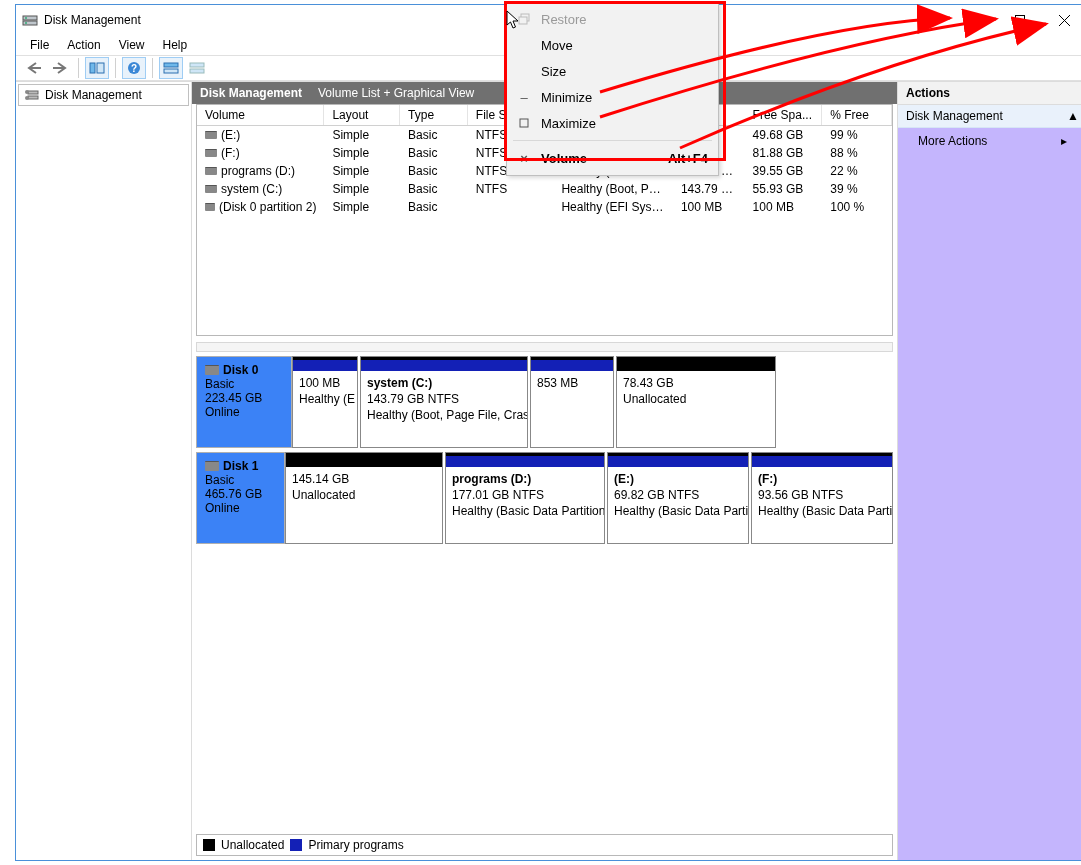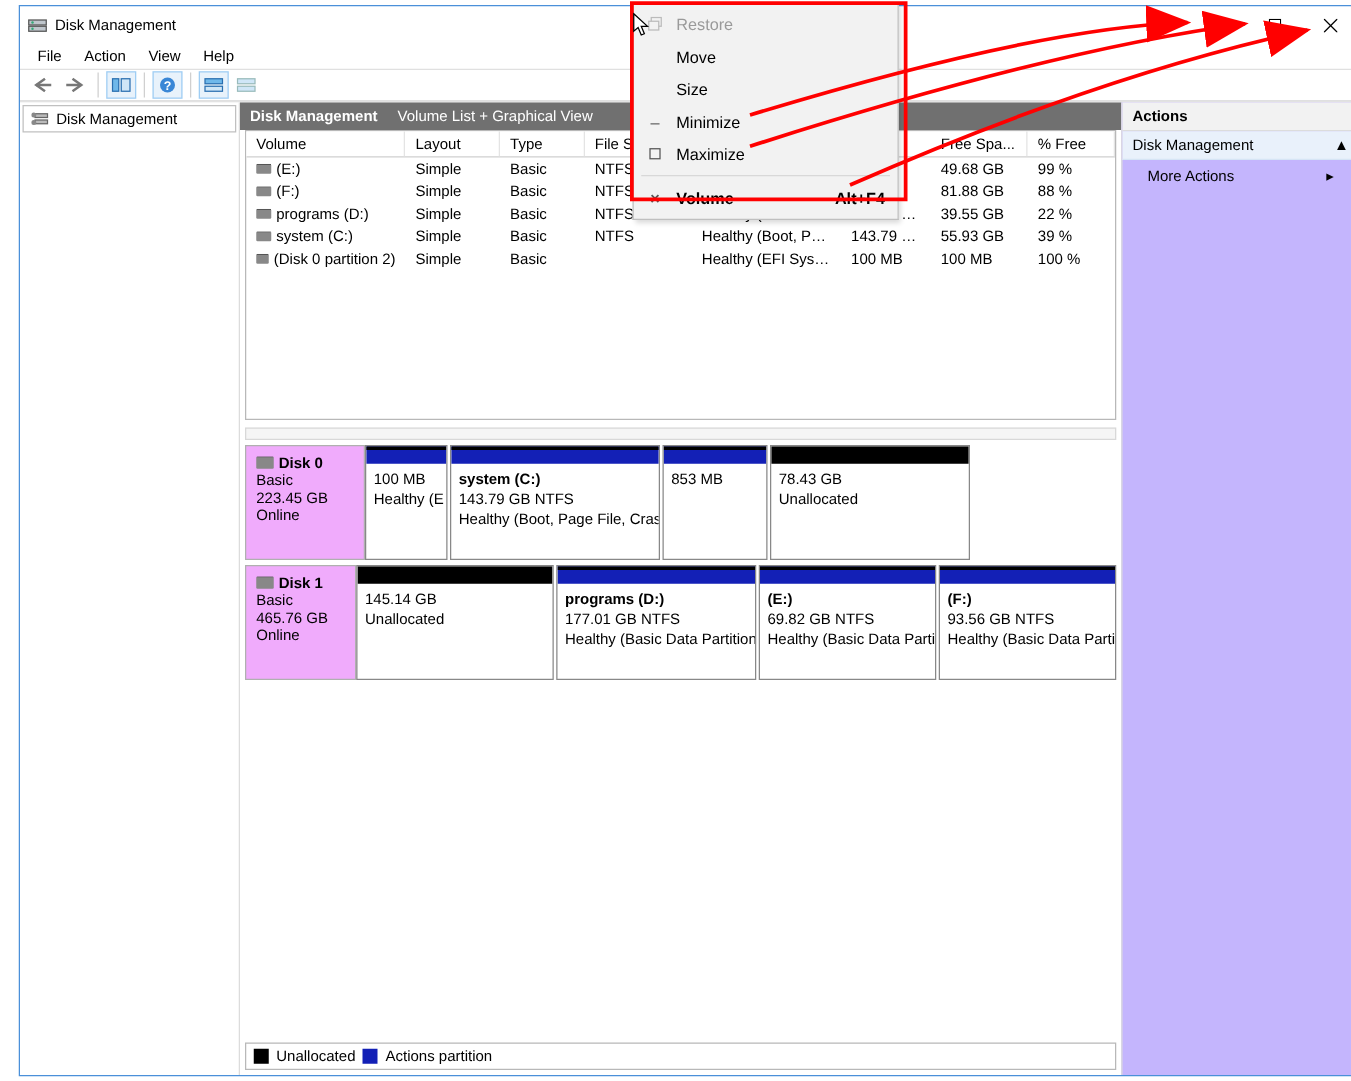--- a/index.html
+++ b/index.html
@@ -41,21 +41,21 @@
   .c-fs  { width:86px; }
   .c-stat{ width:120px; }
   .c-cap { width:72px; text-align:left;}
   .c-free{ width:78px; }
   .c-pct { width:70px; }
   .drv { width:12px; height:8px; background:#888; border-radius:1px; display:inline-block; border-top:1px solid #555;}
 
   .gap { height:10px; background:#f5f5f5; border:1px solid #d8d8d8; margin:6px 4px 0 4px;}
 
   .diskrow { display:flex; margin:4px 4px 0 4px; }
-  .disklabel { width:96px; border:1px solid #b0b0b0; padding:6px 6px 6px 8px; background:#f0abfc;}
+  .disklabel { width:96px; border:1px solid #b0b0b0; padding:6px 6px 6px 8px; background:#3b82f6;}
   .disklabel .dname{ font-weight:bold; display:flex; align-items:center; gap:4px;}
   .parts { flex:1; display:flex; gap:2px; }
   .part { border:1px solid #888; height:92px; overflow:hidden; display:flex; flex-direction:column; }
   .partbar { height:14px; }
   .bar-black { background:#000; }
   .bar-blue  { background:#1320b6; border-top:3px solid #000; }
   .partbody { padding:4px 6px; font-size:12px; line-height:1.35; overflow:hidden; white-space:nowrap; }
   .partbody .pname { font-weight:bold; }
 
   .legend { border:1px solid #b8b8b8; margin:4px; padding:3px 6px; display:flex; align-items:center; gap:6px; }
@@ -345,21 +345,21 @@
                 </div>
               </div>
             </div>
           </div>
         </div>
 
       <div class="legend">
         <span class="swatch" style="background:#000"></span>
         <span>Unallocated</span>
         <span class="swatch" style="background:#1320b6"></span>
-        <span>Actions partition</span>
+        <span>Primary programs</span>
       </div>
     </div>
 
     <div class="rightpane">
       <div class="hdr">Actions</div>
       <div class="sec">
         <span>Disk Management</span>
         <span>▲</span>
       </div>
       <div class="item">

